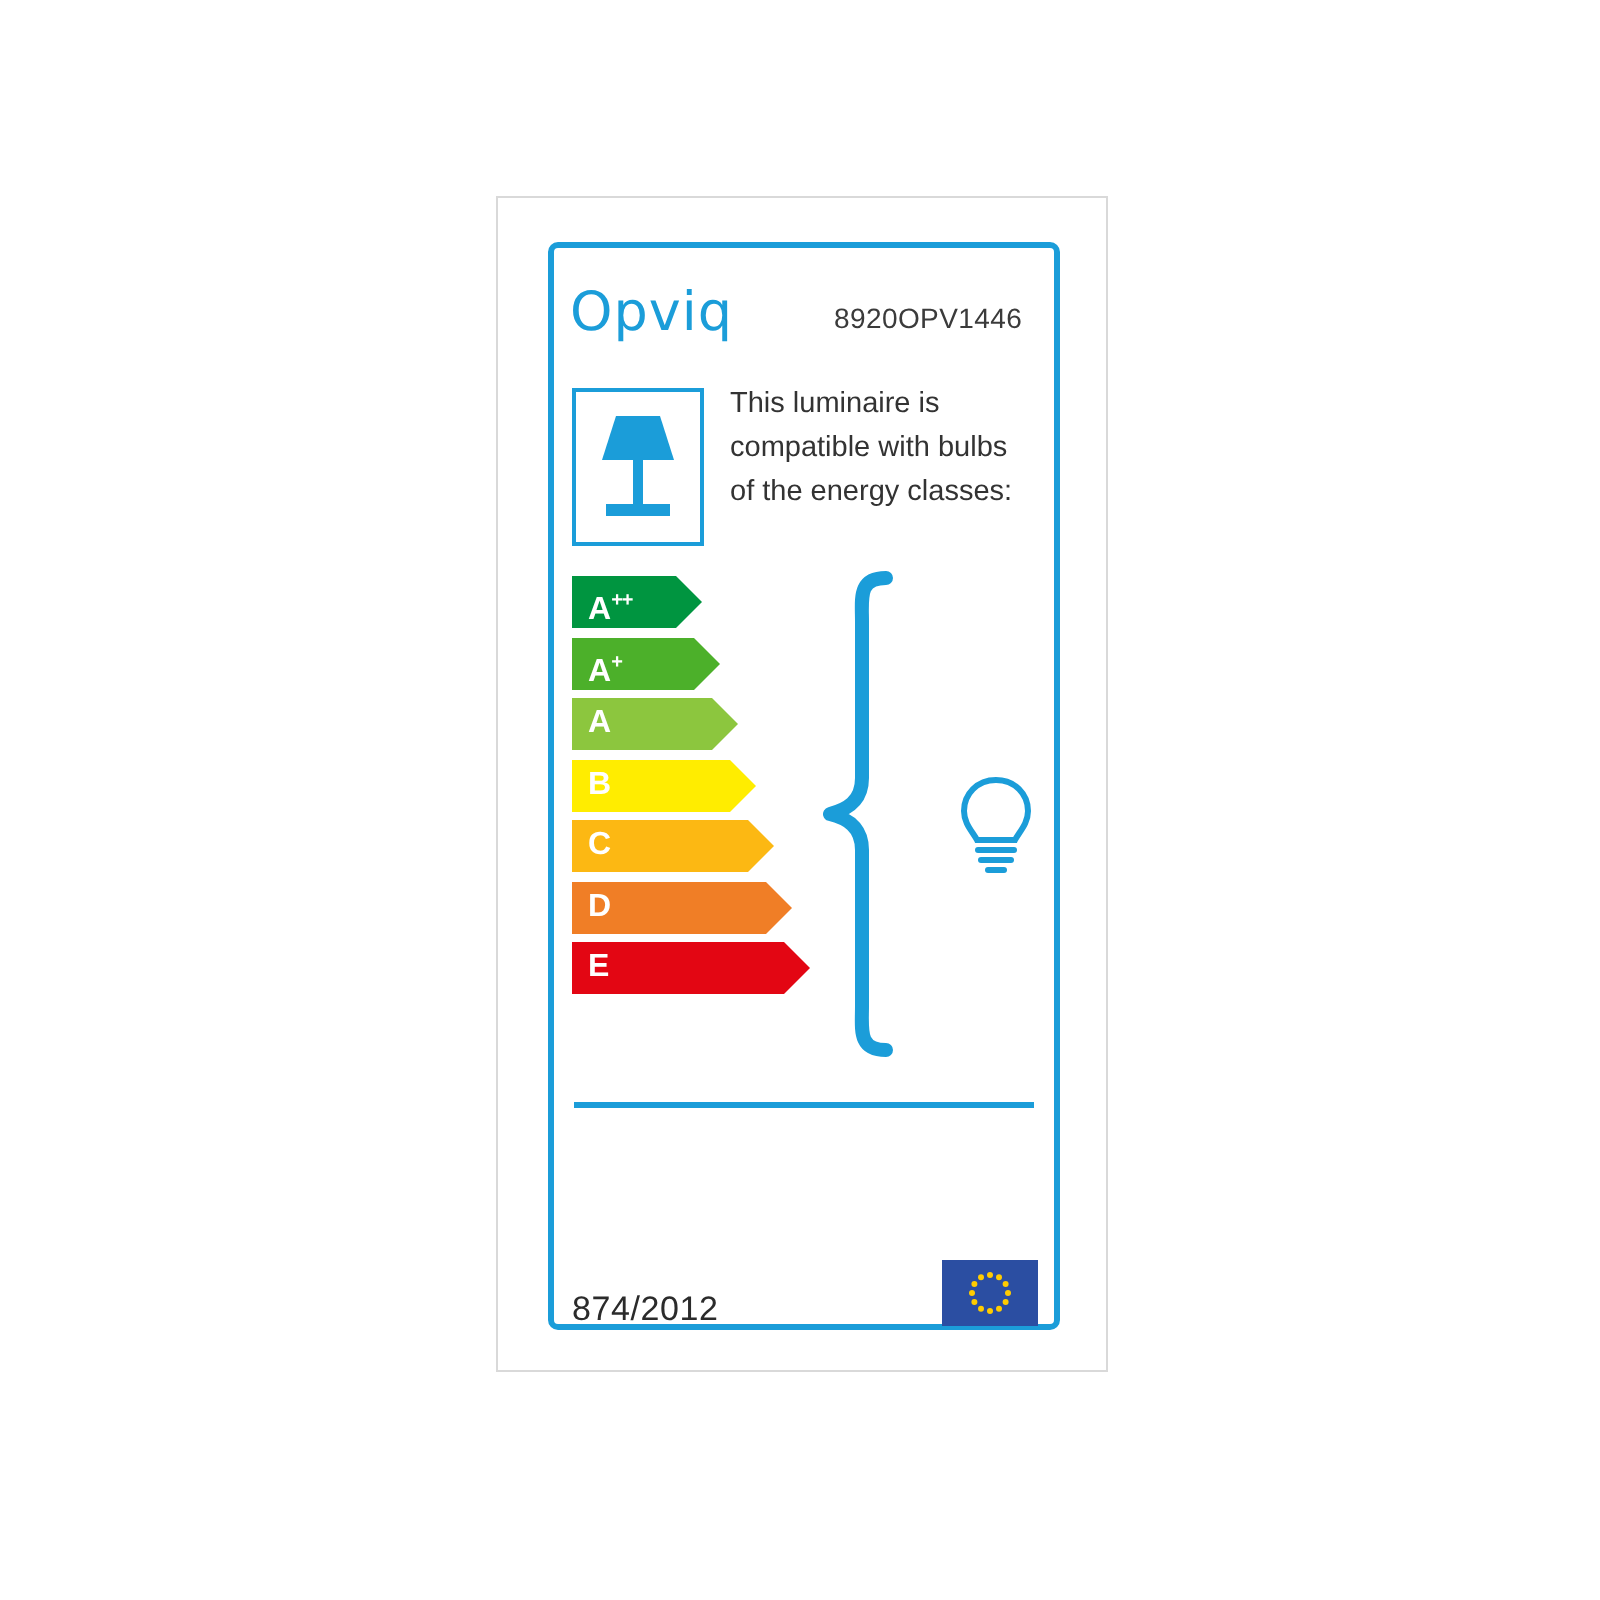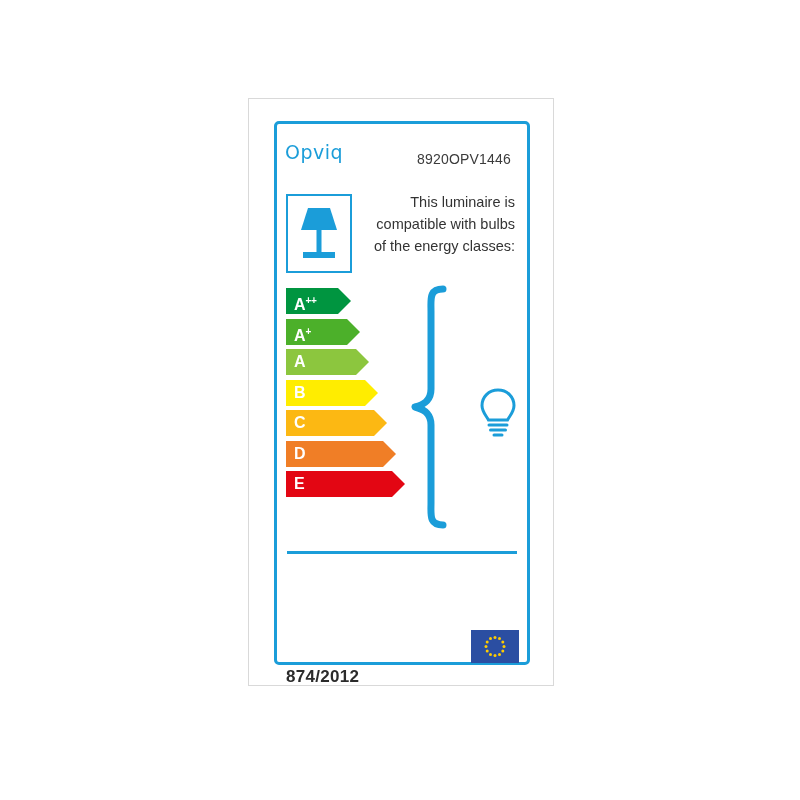--- a/index.html
+++ b/index.html
@@ -43,21 +43,21 @@
     border: 3px solid #1b9dd9;
     border-radius: 5px;
     box-sizing: border-box;
   }
 
   
   #brand {
     position: absolute;
     left: 36px;
     top: 42px;
-    font-size: 19px;
+    font-size: 27px;
     color: #1b9dd9;
     letter-spacing: 0.5px;
     font-family: "DejaVu Sans", sans-serif;
   }
 
   #model-code {
     position: absolute;
     left: 168px;
     top: 52px;
     font-size: 14px;
@@ -79,21 +79,20 @@
 
   
   #compat-text {
     position: absolute;
     left: 116px;
     top: 92px;
     width: 150px;
     font-size: 14.5px;
     line-height: 22px;
     color: #333333;
-    text-align: right;
   }
 
   
   #classes {
     position: absolute;
     left: 37px;
     top: 189px;
     width: 110px;
   }
   .class-row {
@@ -160,23 +159,23 @@
     top: 452px;
     width: 230px;
     height: 3px;
     background: #1b9dd9;
   }
 
   
   #regulation {
     position: absolute;
     left: 37px;
-    top: 568px;
+    top: 546px;
     font-size: 17px;
-    font-weight: bold;
+    font-weight: normal;
     color: #2b2b2b;
     letter-spacing: 0.3px;
   }
 
   
   #eu-flag {
     position: absolute;
     left: 222px;
     top: 531px;
     width: 48px;

